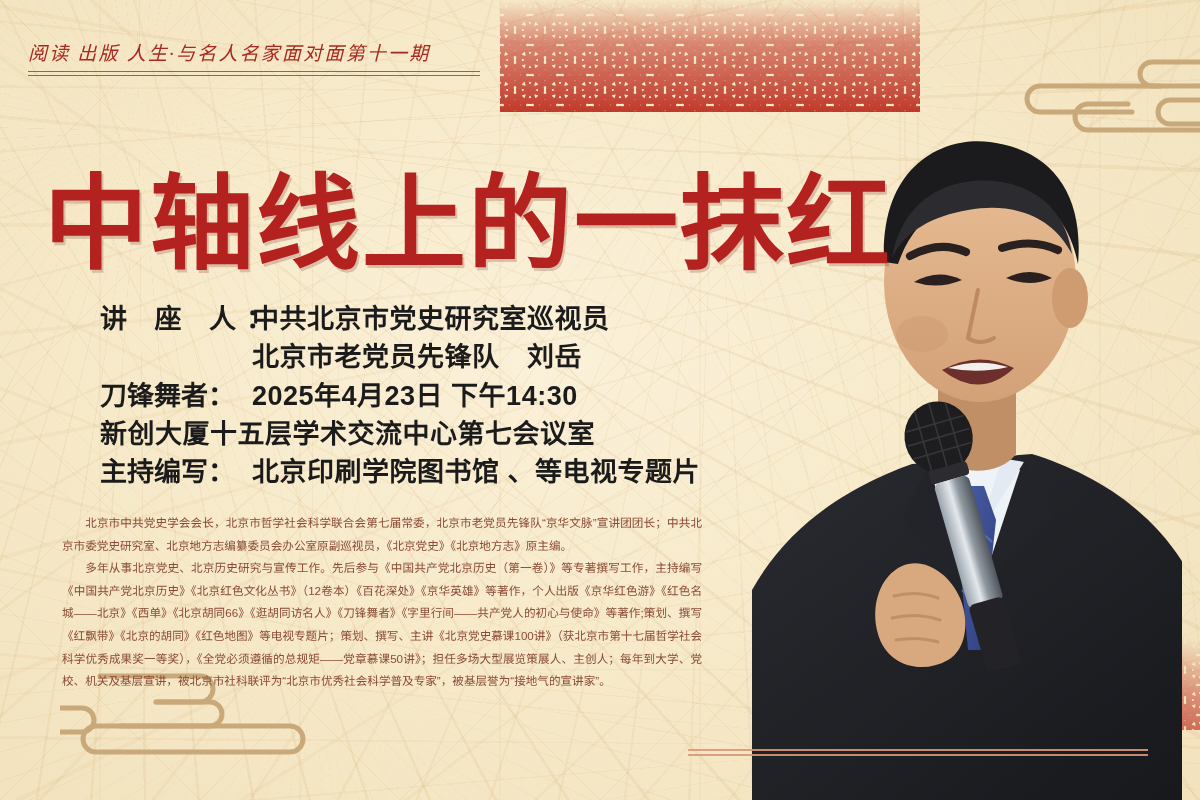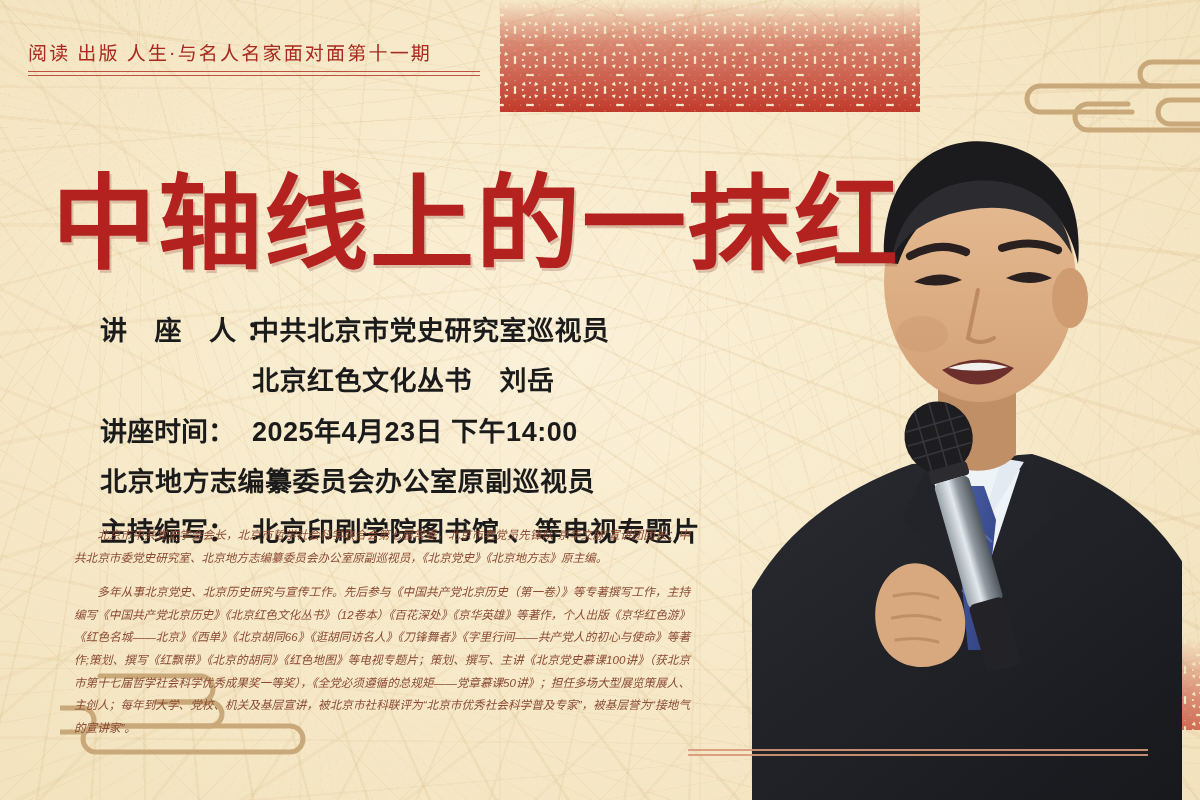--- a/index.html
+++ b/index.html
@@ -67,20 +67,21 @@
   }
   .cloud-tr { top: 26px;  right: 0;   width: 190px; height: 120px; }
   .cloud-bl { bottom: 22px; left: 60px; width: 300px; height: 120px; }
 
   
   .eyebrow {
     position: absolute;
     left: 28px;
     top: 38px;
     width: 452px;
+    font-style: italic;
   }
   .eyebrow-text {
     font-size: 19px;
     letter-spacing: 2.2px;
     color: #a8291f;
     white-space: nowrap;
     font-family: "Liberation Serif", "DejaVu Serif", serif;
   }
   .eyebrow-rules {
     margin-top: 6px;
@@ -99,21 +100,21 @@
     right: 18px;
     bottom: 0;
     width: 430px;
     height: 750px;
     pointer-events: none;
   }
 
   
   .title {
     position: absolute;
-    left: 52px;
+    left: 44px;
     top: 168px;
     font-size: 104px;
     line-height: 1.08;
     font-weight: bold;
     color: #b4221f;
     letter-spacing: 2px;
     white-space: nowrap;
     text-shadow: 2px 3px 0 rgba(120,30,22,.22);
     font-family: "Liberation Sans", "DejaVu Sans", sans-serif;
   }
@@ -133,39 +134,38 @@
     font-weight: bold;
     line-height: 1.42;
     white-space: nowrap;
   }
   .info-label {
     width: 152px;
     flex: 0 0 152px;
     letter-spacing: 0px;
   }
   .info-label.spaced { letter-spacing: 10px; }
-  .info-value { letter-spacing: .5px; margin-top: 12px; }
+  .info-value { letter-spacing: .5px; }
   .info-row.cont .info-label { visibility: hidden; }
 
   
   .bio {
     position: absolute;
     left: 62px;
     top: 512px;
     width: 640px;
     color: #8a4a34;
     font-size: 11.6px;
     line-height: 1.95;
     text-align: justify;
     font-family: "Liberation Sans", "DejaVu Sans", sans-serif;
   }
   .bio p {
-    margin: 12px;
+    margin: 0;
     text-indent: 2em;
-    font-style: italic;
   }
 
   
   .bottom-rules {
     position: absolute;
     right: 52px;
     bottom: 44px;
     width: 460px;
   }
   .bottom-rules i {
@@ -369,28 +369,28 @@
 
   <div class="title">中轴线上的一抹红</div>
 
   <div class="info">
     <div class="info-row">
       <span class="info-label spaced">讲 座 人：</span>
       <span class="info-value">中共北京市党史研究室巡视员</span>
     </div>
     <div class="info-row cont">
       <span class="info-label spaced">讲 座 人：</span>
-      <span class="info-value">北京红色文化丛书　刘岳</span>
+      <span class="info-value">北京市老党员先锋队　刘岳</span>
     </div>
     <div class="info-row">
-      <span class="info-label">讲座时间：</span>
-      <span class="info-value">2025年4月23日  下午14:00</span>
+      <span class="info-label">刀锋舞者：</span>
+      <span class="info-value">2025年4月23日  下午14:30</span>
     </div>
     <div class="info-row">
-      <span class="info-value">北京地方志编纂委员会办公室原副巡视员</span>
+      <span class="info-value">新创大厦十五层学术交流中心第七会议室</span>
     </div>
     <div class="info-row">
       <span class="info-label">主持编写：</span>
       <span class="info-value">北京印刷学院图书馆 、等电视专题片</span>
     </div>
   </div>
 
   <div class="bio">
     <p>北京市中共党史学会会长，北京市哲学社会科学联合会第七届常委，北京市老党员先锋队“京华文脉”宣讲团团长；中共北京市委党史研究室、北京地方志编纂委员会办公室原副巡视员，《北京党史》《北京地方志》原主编。</p>
     <p>多年从事北京党史、北京历史研究与宣传工作。先后参与《中国共产党北京历史（第一卷）》等专著撰写工作，主持编写《中国共产党北京历史》《北京红色文化丛书》（12卷本）《百花深处》《京华英雄》等著作，个人出版《京华红色游》《红色名城——北京》《西单》《北京胡同66》《逛胡同访名人》《刀锋舞者》《字里行间——共产党人的初心与使命》等著作;策划、撰写《红飘带》《北京的胡同》《红色地图》等电视专题片；策划、撰写、主讲《北京党史慕课100讲》（获北京市第十七届哲学社会科学优秀成果奖一等奖），《全党必须遵循的总规矩——党章慕课50讲》；担任多场大型展览策展人、主创人；每年到大学、党校、机关及基层宣讲，被北京市社科联评为“北京市优秀社会科学普及专家”，被基层誉为“接地气的宣讲家”。</p>

